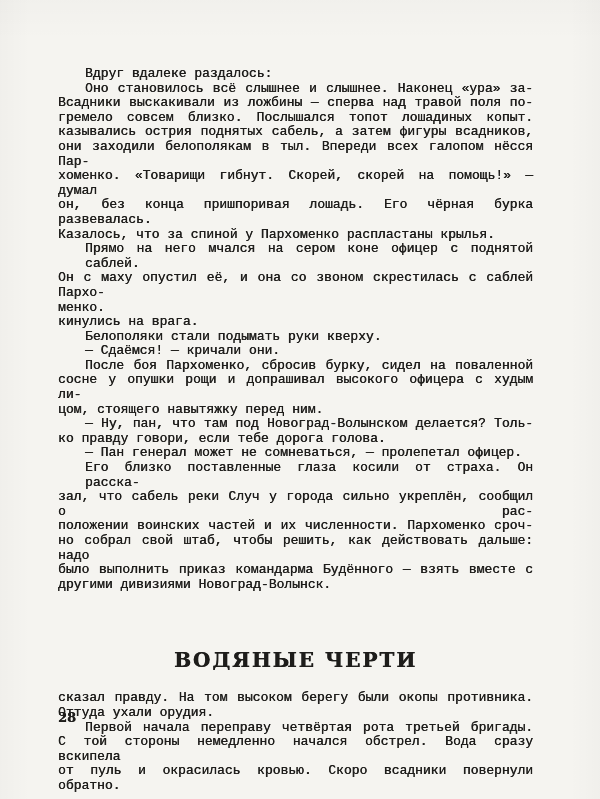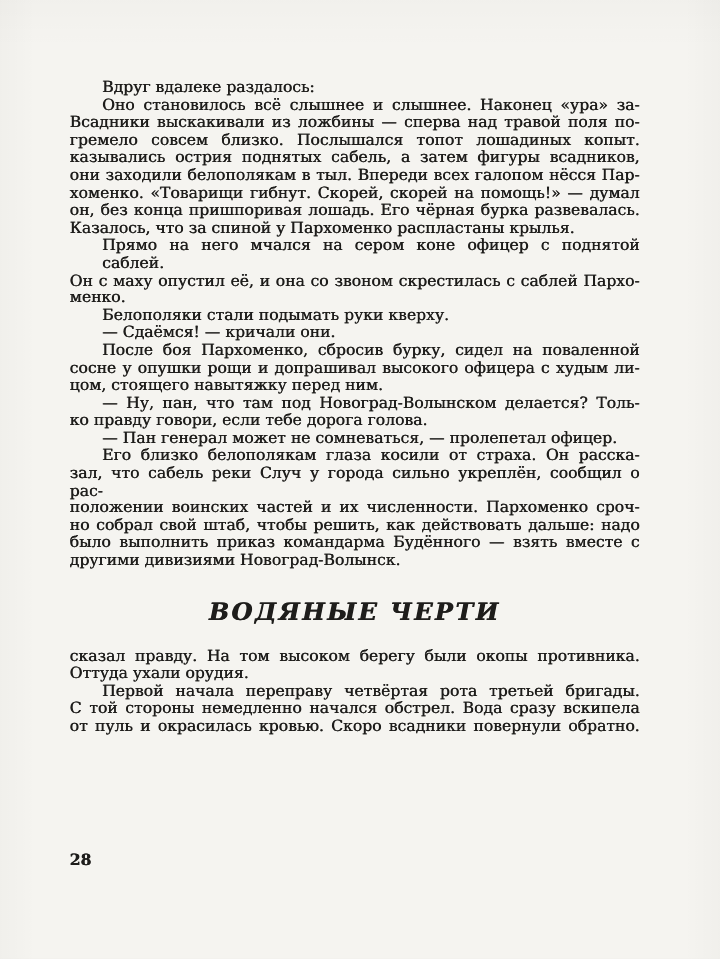--- a/index.html
+++ b/index.html
@@ -18,34 +18,33 @@
   }
   .text-block {
     position: absolute;
     left: 58px; top: 67px;
     width: 475px;
     font-size: 13px;
     line-height: 14.6px;
     color: var(--ink, #1e1d1b);
     text-shadow: 0.35px 0 0 currentColor; 
   }
-  .para { margin: 0; }
+  .para { margin: 0; font-family: Liberation Mono, monospace; }
   .line { min-height: 14.6px; white-space: normal; }
   .line.justify { text-align: justify; text-align-last: justify; }
   .line.indent { padding-left: 27px; }
   .heading {
-    margin: 22px 0 19px 0;
+    margin: 56px 0 19px 0;
     font-size: 20px;
     line-height: 24px;
     font-weight: bold;
     letter-spacing: 2px;
     text-align: center;
     color: var(--ink, #1e1d1b);
     text-shadow: 0.5px 0 0 currentColor;
-    font-style: italic;
   }
   .page-number {
     position: absolute;
     left: 58px; top: 711px;
     font-size: 13px;
     line-height: 14px;
     font-weight: bold;
     color: var(--ink, #1e1d1b);
     text-shadow: 0.3px 0 0 currentColor;
   }
@@ -67,41 +66,42 @@
         <div class="line justify">хоменко. «Товарищи гибнут. Скорей, скорей на помощь!» — думал</div>
         <div class="line justify">он, без конца пришпоривая лошадь. Его чёрная бурка развевалась.</div>
         <div class="line">Казалось, что за спиной у Пархоменко распластаны крылья.</div>
       </div>
       <div class="para">
         <div class="line indent justify">Прямо на него мчался на сером коне офицер с поднятой саблей.</div>
         <div class="line justify">Он с маху опустил её, и она со звоном скрестилась с саблей Пархо-</div>
         <div class="line">менко.</div>
       </div>
       <div class="para">
+        <div class="line">кинулись на врага.</div>
       </div>
       <div class="para">
         <div class="line indent">Белополяки стали подымать руки кверху.</div>
       </div>
       <div class="para">
         <div class="line indent">— Сдаёмся! — кричали они.</div>
       </div>
       <div class="para">
         <div class="line indent justify">После боя Пархоменко, сбросив бурку, сидел на поваленной</div>
         <div class="line justify">сосне у опушки рощи и допрашивал высокого офицера с худым ли-</div>
         <div class="line">цом, стоящего навытяжку перед ним.</div>
       </div>
       <div class="para">
         <div class="line indent justify">— Ну, пан, что там под Новоград-Волынском делается? Толь-</div>
         <div class="line">ко правду говори, если тебе дорога голова.</div>
       </div>
       <div class="para">
         <div class="line indent">— Пан генерал может не сомневаться, — пролепетал офицер.</div>
       </div>
       <div class="para">
-        <div class="line indent justify">Его близко белополякам глаза косили от страха. Он расска-</div>
+        <div class="line indent justify">Его близко поставленные глаза косили от страха. Он расска-</div>
         <div class="line justify">зал, что сабель реки Случ у города сильно укреплён, сообщил о рас-</div>
         <div class="line justify">положении воинских частей и их численности. Пархоменко сроч-</div>
         <div class="line justify">но собрал свой штаб, чтобы решить, как действовать дальше: надо</div>
         <div class="line justify">было выполнить приказ командарма Будённого — взять вместе с</div>
         <div class="line">другими дивизиями Новоград-Волынск.</div>
       </div>
       <h2 class="heading">ВОДЯНЫЕ ЧЕРТИ</h2>
       <div class="para">
         <div class="line justify">сказал правду. На том высоком берегу были окопы противника.</div>
         <div class="line">Оттуда ухали орудия.</div>

